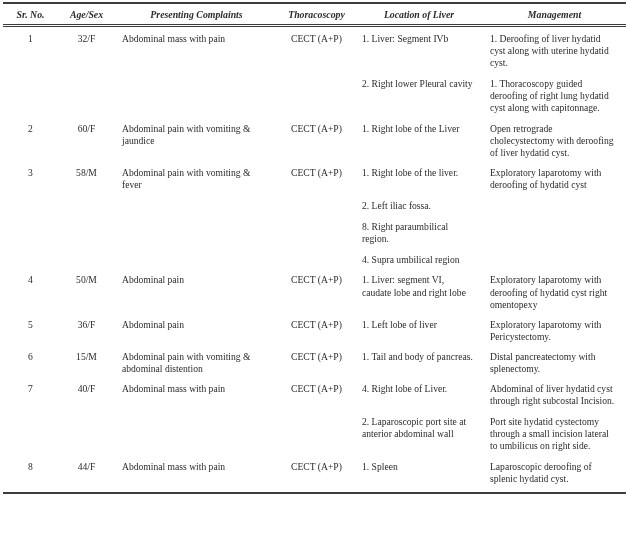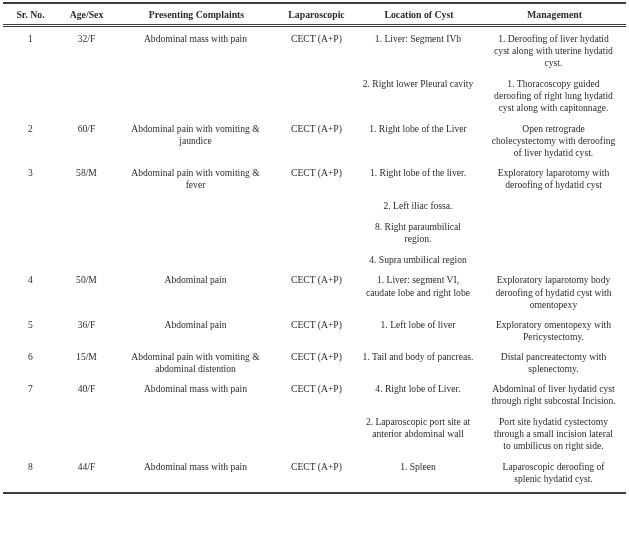--- a/index.html
+++ b/index.html
@@ -15,22 +15,23 @@
   table.case-table {
     width:623px; table-layout:fixed; border-collapse:collapse;
     border-top:2px solid var(--rule);
     border-bottom:2px solid var(--rule);
     font-size:9.6px; line-height:12.1px;
   }
   thead th {
     font-size:9.8px; font-weight:bold; text-align:center;
     padding:5px 2px 4px; line-height:11px;
     border-bottom:3px double var(--rule);
+    font-style:italic;
   }
-  td { vertical-align:top; padding:2px 9px 2px 7px;text-align:center; }
+  td { vertical-align:top; padding:2px 9px 2px 7px; }
   td.al-c { text-align:center; padding-left:2px; padding-right:2px; }
   tr.case-start > td { padding-top:6px; }
   tr.case-sub > td { padding-top:7px; }
   tbody tr:last-child > td { padding-bottom:7px; }
 </style>
 </head>
 <body>
 
 <div class="page">
   <table class="case-table">
@@ -40,22 +41,22 @@
       <col style="width:163px">
       <col style="width:77px">
       <col style="width:128px">
       <col style="width:143px">
     </colgroup>
     <thead>
       <tr>
         <th>Sr. No.</th>
         <th>Age/Sex</th>
         <th>Presenting Complaints</th>
-        <th>Laparoscopic</th>
-        <th>Location of Cyst</th>
+        <th>Thoracoscopy</th>
+        <th>Location of Liver</th>
         <th>Management</th>
       </tr>
     </thead>
     <tbody>
         <tr class="case-start">
           <td rowspan="2" class="al-c">1</td>
           <td rowspan="2" class="al-c">32/F</td>
           <td rowspan="2">Abdominal mass with pain</td>
           <td rowspan="2" class="al-c">CECT (A+P)</td>
           <td>1. Liver: Segment IVb</td>
@@ -92,29 +93,29 @@
         <tr class="case-sub">
           <td>4. Supra umbilical region</td>
           <td></td>
         </tr>
         <tr class="case-start">
           <td class="al-c">4</td>
           <td class="al-c">50/M</td>
           <td>Abdominal pain</td>
           <td class="al-c">CECT (A+P)</td>
           <td>1. Liver: segment VI, caudate lobe and right lobe</td>
-          <td>Exploratory laparotomy body deroofing of hydatid cyst with omentopexy</td>
+          <td>Exploratory laparotomy with deroofing of hydatid cyst right omentopexy</td>
         </tr>
         <tr class="case-start">
           <td class="al-c">5</td>
           <td class="al-c">36/F</td>
           <td>Abdominal pain</td>
           <td class="al-c">CECT (A+P)</td>
           <td>1. Left lobe of liver</td>
-          <td>Exploratory omentopexy with Pericystectomy.</td>
+          <td>Exploratory laparotomy with Pericystectomy.</td>
         </tr>
         <tr class="case-start">
           <td class="al-c">6</td>
           <td class="al-c">15/M</td>
           <td>Abdominal pain with vomiting &amp; abdominal distention</td>
           <td class="al-c">CECT (A+P)</td>
           <td>1. Tail and body of pancreas.</td>
           <td>Distal pancreatectomy with splenectomy.</td>
         </tr>
         <tr class="case-start">

